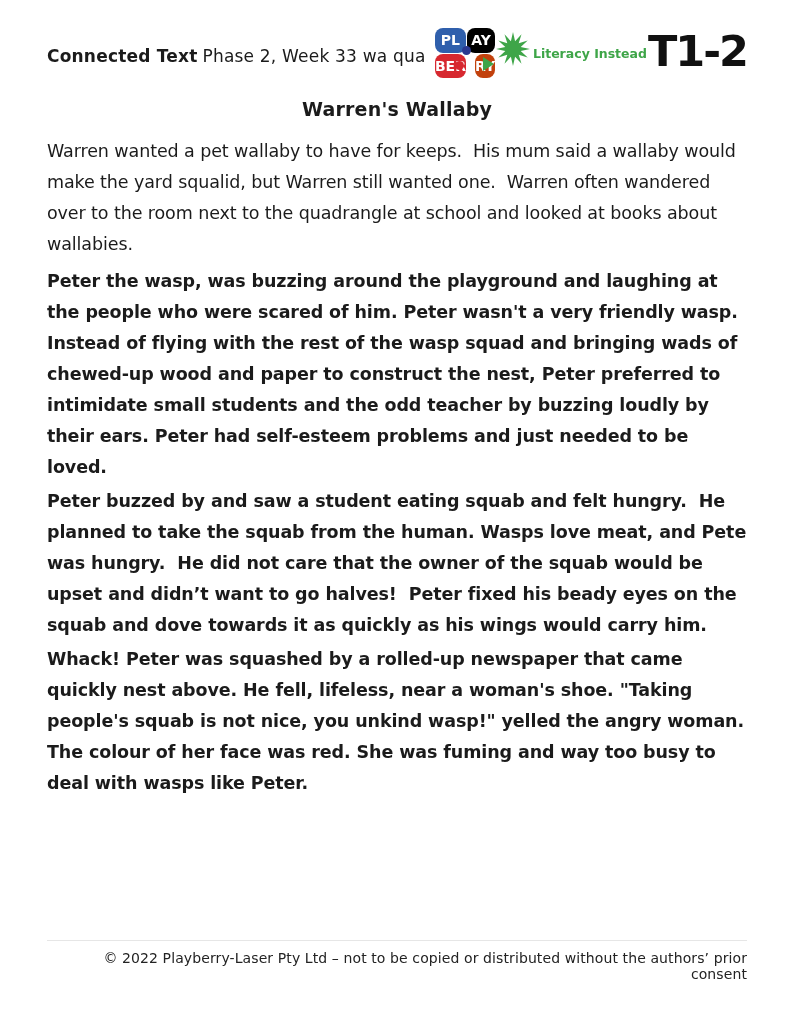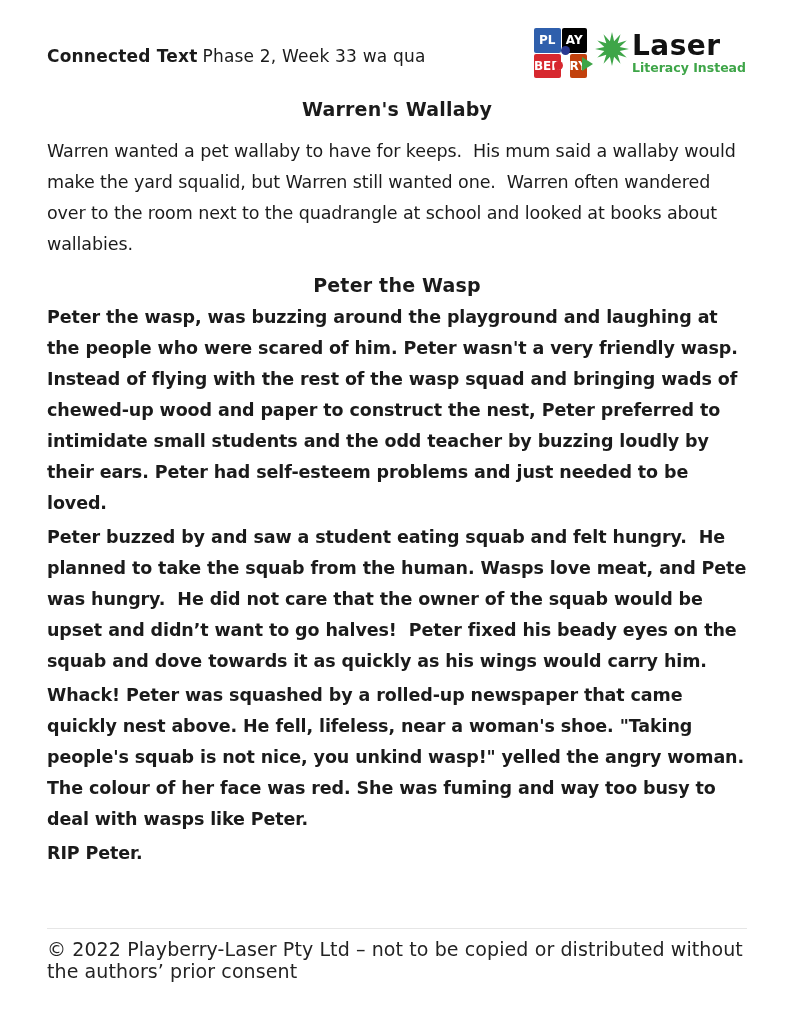--- a/index.html
+++ b/index.html
@@ -47,23 +47,23 @@
     grid-template-rows: 1fr 1fr;
     gap: 1px;
     margin-right: 4px;
   }
   .piece {
     display: flex;
     align-items: center;
     justify-content: center;
     color: #ffffff;
     font-weight: bold;
-    font-size: 12px;
+    font-size: 14px;
     position: relative;
-    border-radius: 2px;
+    border-radius: 8px;
   }
   .piece-pl  { background: #2f5fac; }
   .piece-ay  { background: #000000; }
   .piece-ber { background: #d7282f; }
   .piece-ry  { background: #c2410c; margin-left: 8px; }
   .knob-a {
     position: absolute; width: 9px; height: 9px; border-radius: 50%;
     background: #2b3990; right: 14px; top: 18px; z-index: 2;
   }
   .knob-b {
@@ -123,25 +123,26 @@
   .para-gap    { margin-top: 16px; }
   .para-gap-lg { margin-top: 3px; font-weight: bold; }
   .para-tight  { margin-top: 6px; font-weight: bold;  }
 
   
   .footer {
     position: absolute;
     left: 47px;
     right: 44px;
     bottom: 42px;
-    font-size: 19px;
+    font-size: 14px;
     color: #232323;
     border-top: 1px solid #e6e6e6;
     padding-top: 9px;
     letter-spacing: 0.1px;
+    text-align: right;
   }
 </style>
 </head>
 <body>
 
 <div class="page">
 
   <div class="header-row">
     <div class="header-text">
       <span class="doc-type">Connected Text</span><span class="doc-sub">Phase 2, Week 33 wa qua</span>
@@ -164,30 +165,28 @@
         <div class="knob-a"></div>
         <div class="knob-b"></div>
         <div class="puzzle-arrow"></div>
       </div>
 
       <svg class="starburst" width="36" height="36" viewBox="0 0 36 36">
         <polygon fill="#3ea548" points="35,18 25.7,20.1 32.7,26.5 23.7,23.7 26.5,32.7 20.1,25.7 18,35 15.9,25.7 9.5,32.7 12.3,23.7 3.3,26.5 10.3,20.1 1,18 10.3,15.9 3.3,9.5 12.3,12.3 9.5,3.3 15.9,10.3 18,1 20.1,10.3 26.5,3.3 23.7,12.3 32.7,9.5 25.7,15.9"></polygon>
       </svg>
 
       <div class="brand-stack">
-        <span class="brand-name">Laser</span>
         <span class="program-name">Literacy Instead</span>
       </div>
 
+      <span class="level-badge">T1-2</span>
     </div>
   </div>
 
   <h2 class="story-title title-warren">Warren's Wallaby</h2>
   <p class="para para-gap">Warren wanted a pet wallaby to have for keeps.  His mum said a wallaby would make the yard squalid, but Warren still wanted one.  Warren often wandered over to the room next to the quadrangle at school and looked at books about wallabies.</p>
 
-  <h2 class="story-title title-peter">Peter the Wasp</h2>
   <p class="para para-tight">Peter the wasp, was buzzing around the playground and laughing at the people who were scared of him. Peter wasn't a very friendly wasp.  Instead of flying with the rest of the wasp squad and bringing wads of chewed-up wood and paper to construct the nest, Peter preferred to intimidate small students and the odd teacher by buzzing loudly by their ears. Peter had self-esteem problems and just needed to be loved.</p>
   <p class="para para-gap-lg">Peter buzzed by and saw a student eating squab and felt hungry.  He planned to take the squab from the human. Wasps love meat, and Pete was hungry.  He did not care that the owner of the squab would be upset and didn’t want to go halves!  Peter fixed his beady eyes on the squab and dove towards it as quickly as his wings would carry him.</p>
   <p class="para para-gap-lg">Whack! Peter was squashed by a rolled-up newspaper that came quickly nest above. He fell, lifeless, near a woman's shoe. "Taking people's squab is not nice, you unkind wasp!" yelled the angry woman. The colour of her face was red. She was fuming and way too busy to deal with wasps like Peter.</p>
-  <p class="para para-gap-lg">RIP Peter.</p>
 
   <div class="footer">© 2022 Playberry-Laser Pty Ltd – not to be copied or distributed without the authors’ prior consent</div>
 </div>
 
 </body></html>

